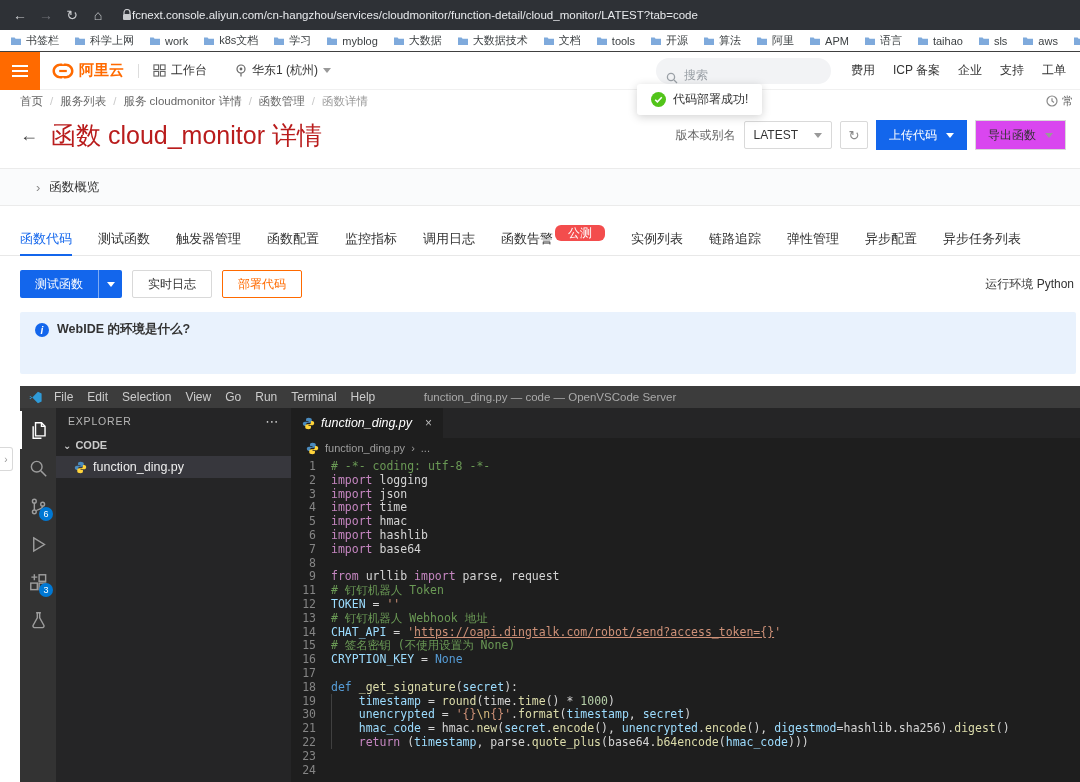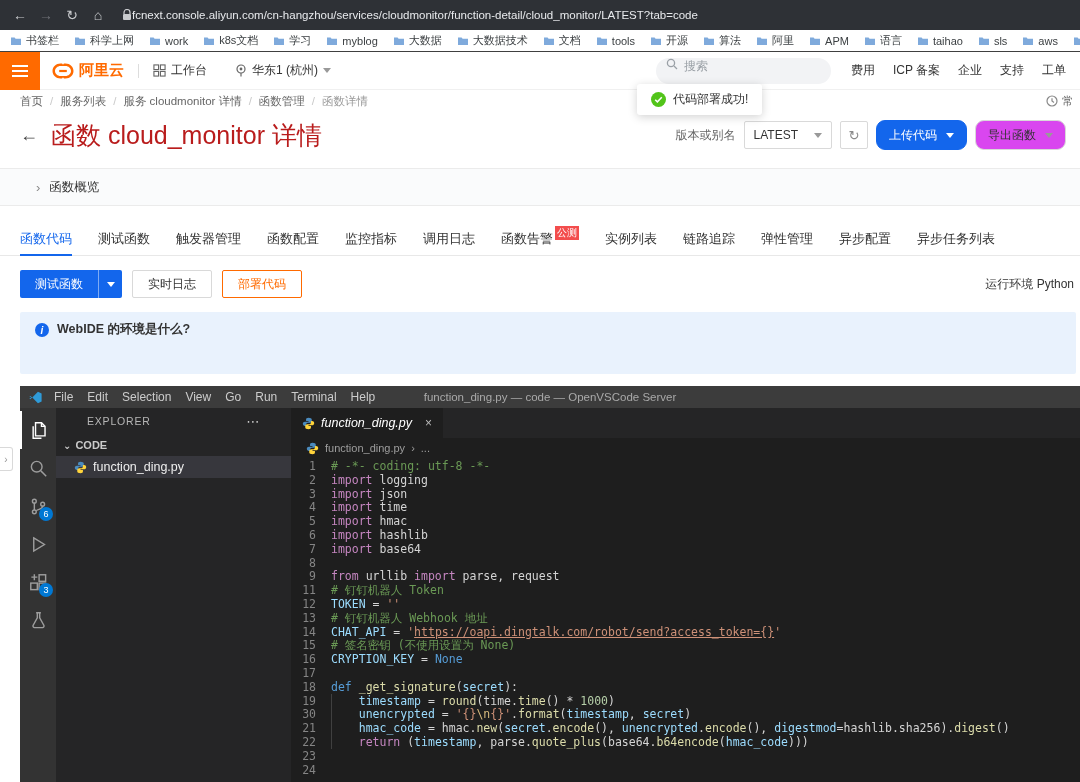--- a/index.html
+++ b/index.html
@@ -16,21 +16,21 @@
   .bm-item{display:flex;align-items:center;gap:4px;font-size:11px;color:#3c4043;white-space:nowrap;cursor:pointer}
 
   
   .ali-header{height:38px;background:#fff;border-bottom:1px solid #f0f0f0;display:flex;align-items:center}
   .hamburger{width:40px;height:38px;background:#ff6a00;display:flex;flex-direction:column;justify-content:center;gap:3px;align-items:center;cursor:pointer;flex:none}
   .hamburger i{display:block;width:16px;height:2px;background:#fff}
   .brand{display:flex;align-items:center;gap:5px;margin-left:12px;flex:none}
   .brand-name{color:#ff6a00;font-size:15px;font-weight:bold}
   .hdr-divider{width:1px;height:14px;background:#ddd;margin:0 14px;flex:none}
   .hdr-item{display:flex;align-items:center;gap:5px;font-size:12px;color:#333;margin-right:28px;cursor:pointer;flex:none}
-  .search-box{margin-left:auto;width:175px;height:26px;background:#f2f3f5;border-radius:14px;display:flex;align-items:flex-start;gap:6px;padding:0 10px;color:#9aa0a6;flex:none;cursor:text}
+  .search-box{margin-left:auto;width:175px;height:26px;background:#f2f3f5;border-radius:14px;display:flex;align-items:flex-end;gap:6px;padding:0 10px;color:#9aa0a6;flex:none;cursor:text}
   .console-nav{display:flex;align-items:center;gap:18px;margin:0 14px 0 20px;font-size:12px;flex:none}
   .top-nav-item{cursor:pointer;white-space:nowrap}
 
   
   .crumb-row{height:22px;display:flex;align-items:center;padding:0 0 0 20px;font-size:11.5px;color:#666;gap:7px}
   .crumb{cursor:pointer;white-space:nowrap}
   .crumb.last{color:#999;cursor:default}
   .crumb-sep{color:#c9c9c9}
   .quick{margin-left:auto;display:flex;align-items:center;gap:4px;color:#666;white-space:nowrap;width:34px;overflow:hidden;flex:none}
 
@@ -38,35 +38,35 @@
   .toast{position:absolute;left:637px;top:84px;background:#fff;border-radius:3px;box-shadow:0 2px 10px rgba(0,0,0,.18);display:flex;align-items:center;gap:7px;padding:7px 14px;font-size:12px;color:#333;z-index:60;white-space:nowrap}
 
   
   .title-row{height:46px;display:flex;align-items:center;padding:0 14px 0 20px;gap:13px}
   .back-arrow{font-size:18px;color:#444;cursor:pointer}
   .page-title{font-size:25px;font-weight:400;color:#b91c1c;white-space:nowrap}
   .title-right{margin-left:auto;display:flex;align-items:center;gap:8px}
   .ver-label{color:#666;font-size:12px;white-space:nowrap}
   .select{height:28px;border:1px solid #d9d9d9;border-radius:2px;display:flex;align-items:center;gap:16px;padding:0 9px;color:#333;background:#fff;cursor:pointer;font-size:12px}
   .icon-btn{width:28px;height:28px;border:1px solid #d9d9d9;border-radius:2px;display:flex;align-items:center;justify-content:center;color:#8a8a8a;background:#fff;cursor:pointer;font-size:13px}
-  .btn{height:30px;border-radius:9px;display:inline-flex;align-items:center;padding:0 12px;font-size:12px;cursor:pointer;white-space:nowrap}
+  .btn{height:30px;border-radius:0;display:inline-flex;align-items:center;padding:0 12px;font-size:12px;cursor:pointer;white-space:nowrap}
   .btn.primary{background:#1366ec;border:1px solid #1366ec;color:#fff;gap:9px}
   .btn.ghost{background:#d946ef;border:1px solid #d9d9d9;color:#333;gap:9px}
   .caret{width:0;height:0;border-left:4px solid transparent;border-right:4px solid transparent;border-top:5px solid #999}
   .caret.light{border-top-color:#fff}
 
   
   .overview-strip{margin-top:10px;height:38px;background:#fafbfc;border-top:1px solid #ebebeb;border-bottom:1px solid #ebebeb;display:flex;align-items:center;gap:9px;padding:0 20px 0 36px;font-size:12.5px;color:#333}
   .ov-chevron{color:#888;font-size:13px;cursor:pointer}
 
   
   .tabs-row{margin-top:16px;display:flex;gap:26px;padding:0 20px;border-bottom:1px solid #e8e8e8;height:34px}
   .tab{display:flex;align-items:center;font-size:13px;color:#333;cursor:pointer;position:relative;height:34px;white-space:nowrap}
   .tab.active{color:#1366ec;font-weight:500;box-shadow:inset 0 -2px 0 #1366ec}
-  .tab-badge{background:#f34d4d;color:#fff;font-size:10px;line-height:1;padding:2px 2px;border-radius:0;margin-left:2px;transform:translateY(-6px)}
+  .tab-badge{background:#f34d4d;color:#fff;font-size:12px;line-height:1;padding:2px 13px;border-radius:6px;margin-left:2px;transform:translateY(-6px)}
 
   
   .actions-row{height:56px;display:flex;align-items:center;gap:10px;padding:0 6px 0 20px}
   .split-btn{display:flex;height:28px;cursor:pointer}
   .split-main{background:#1366ec;color:#fff;display:flex;align-items:center;padding:0 15px;font-size:12px;border-radius:2px 0 0 2px}
   .split-caret{width:24px;background:#1366ec;border-left:1px solid rgba(255,255,255,.45);display:flex;align-items:center;justify-content:center;border-radius:0 2px 2px 0}
   .btn-outline{height:28px;border:1px solid #d9d9d9;background:#fff;color:#333;display:inline-flex;align-items:center;padding:0 15px;border-radius:2px;font-size:12px;cursor:pointer;white-space:nowrap}
   .btn-outline.deploy{border-color:#ff6a00;color:#ff6a00}
   .runtime{margin-left:auto;font-size:12px;color:#333;white-space:nowrap}
 
@@ -81,21 +81,21 @@
   .menubar{height:22px;background:#3c3c3c;display:flex;align-items:center;padding:0 6px;color:#ccc;position:relative;flex:none}
   .menu-item{padding:0 7px;font-size:12px;cursor:pointer}
   .window-title{position:absolute;left:50%;transform:translateX(-50%);font-size:11.5px;color:#a9a9a9;white-space:nowrap}
   .ide-body{flex:1;display:flex;min-height:0}
   .activity{width:36px;background:#333;display:flex;flex-direction:column;align-items:center;padding-top:3px;flex:none}
   .act{width:36px;height:38px;display:flex;align-items:center;justify-content:center;color:#9d9d9d;position:relative;cursor:pointer}
   .act.active{color:#fff;box-shadow:inset 2px 0 0 #fff}
   .act svg{width:19px;height:19px}
   .act-badge{position:absolute;right:3px;bottom:4px;min-width:14px;height:14px;border-radius:7px;background:#0078d4;color:#fff;font-size:9px;display:flex;align-items:center;justify-content:center;padding:0 2px}
   .sidebar{width:235px;background:#252526;color:#bbb;flex:none;display:flex;flex-direction:column}
-  .sb-header{height:26px;display:flex;align-items:center;padding:0 31px;font-size:10.5px;letter-spacing:.8px;color:#b6b6b6}
+  .sb-header{height:26px;display:flex;align-items:center;padding:0 12px;font-size:10.5px;letter-spacing:.8px;color:#b6b6b6}
   .sb-dots{margin-left:auto;color:#c8c8c8;font-size:13px;cursor:pointer}
   .sb-section{height:22px;display:flex;align-items:center;gap:4px;padding:0 7px;font-size:11px;font-weight:bold;color:#ccc;cursor:pointer}
   .sb-sec-chev{font-size:10px;color:#ccc}
   .file-row{height:22px;display:flex;align-items:center;gap:6px;padding-left:18px;background:#37373d;color:#eee;font-size:12.5px;cursor:pointer}
   .editor{flex:1;display:flex;flex-direction:column;min-width:0}
   .tabbar{height:30px;background:#252526;display:flex;flex:none}
   .ed-tab{background:#1e1e1e;display:flex;align-items:center;gap:6px;padding:0 11px;color:#fff;font-size:12.5px;cursor:pointer}
   .ed-tab .name{font-style:italic}
   .tab-close{color:#bbb;margin-left:7px;font-size:12px;cursor:pointer}
   .ed-crumb{height:20px;display:flex;align-items:center;gap:6px;padding:0 15px;color:#9d9d9d;font-size:11px;flex:none}

